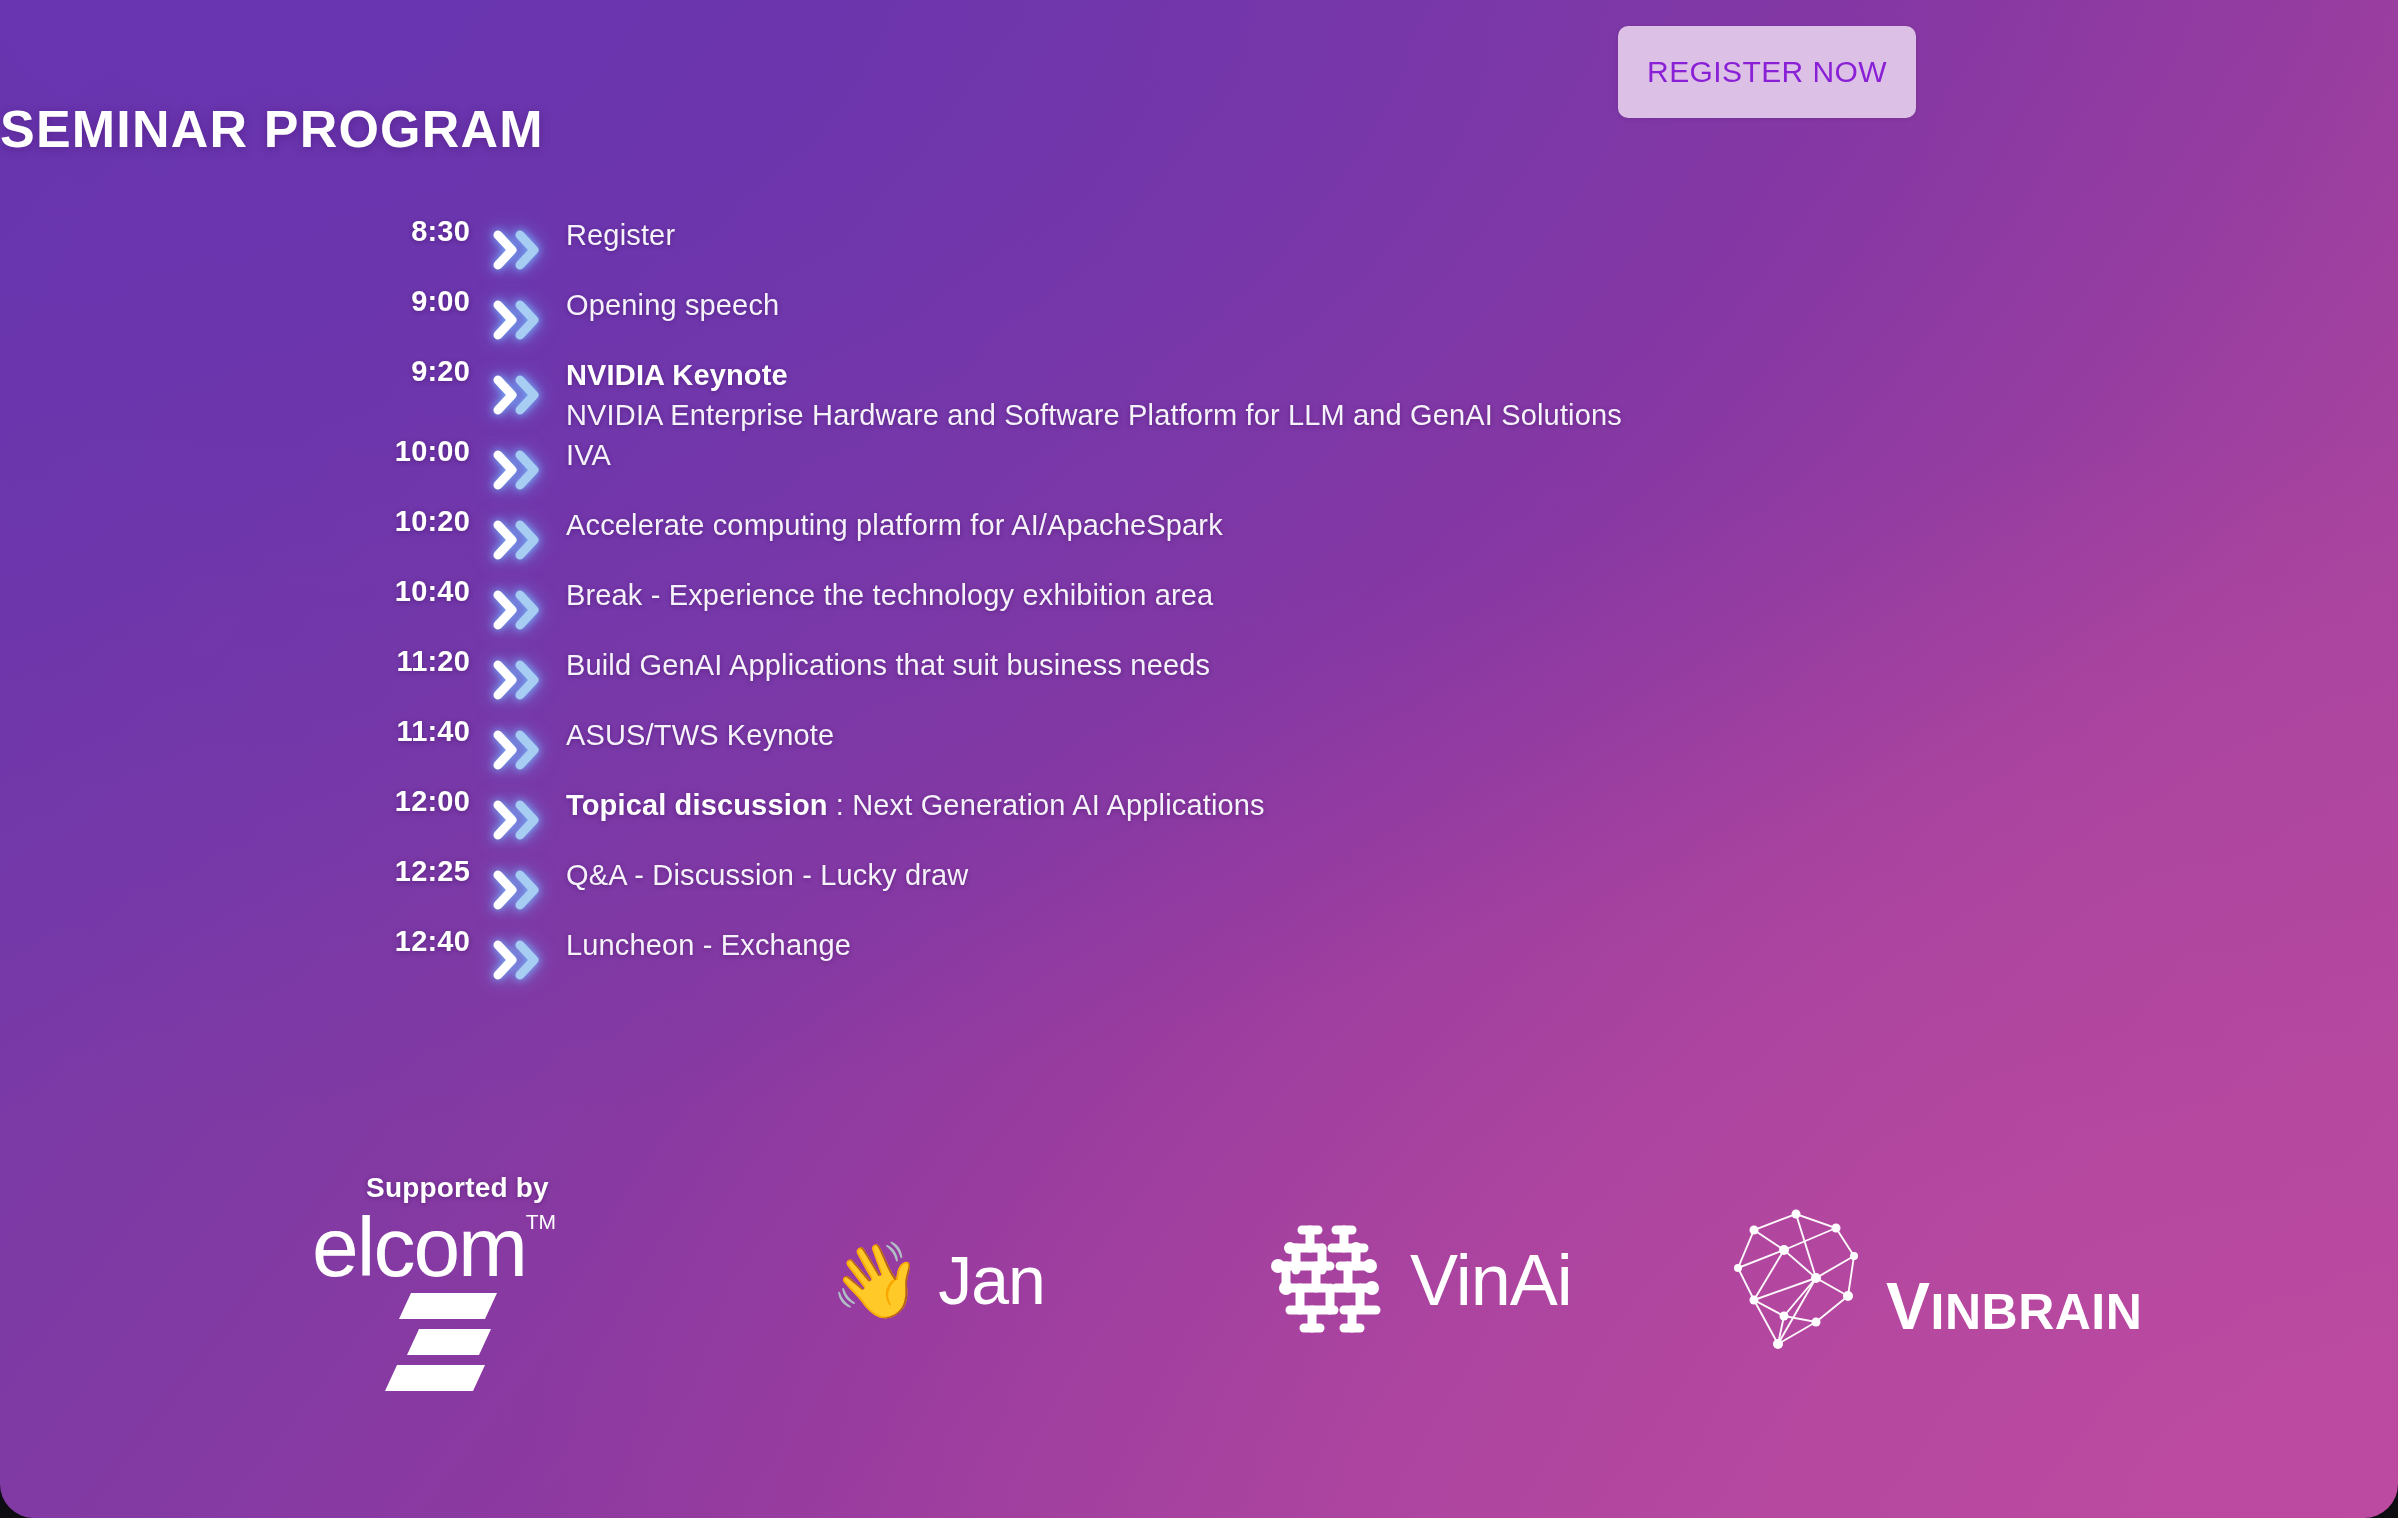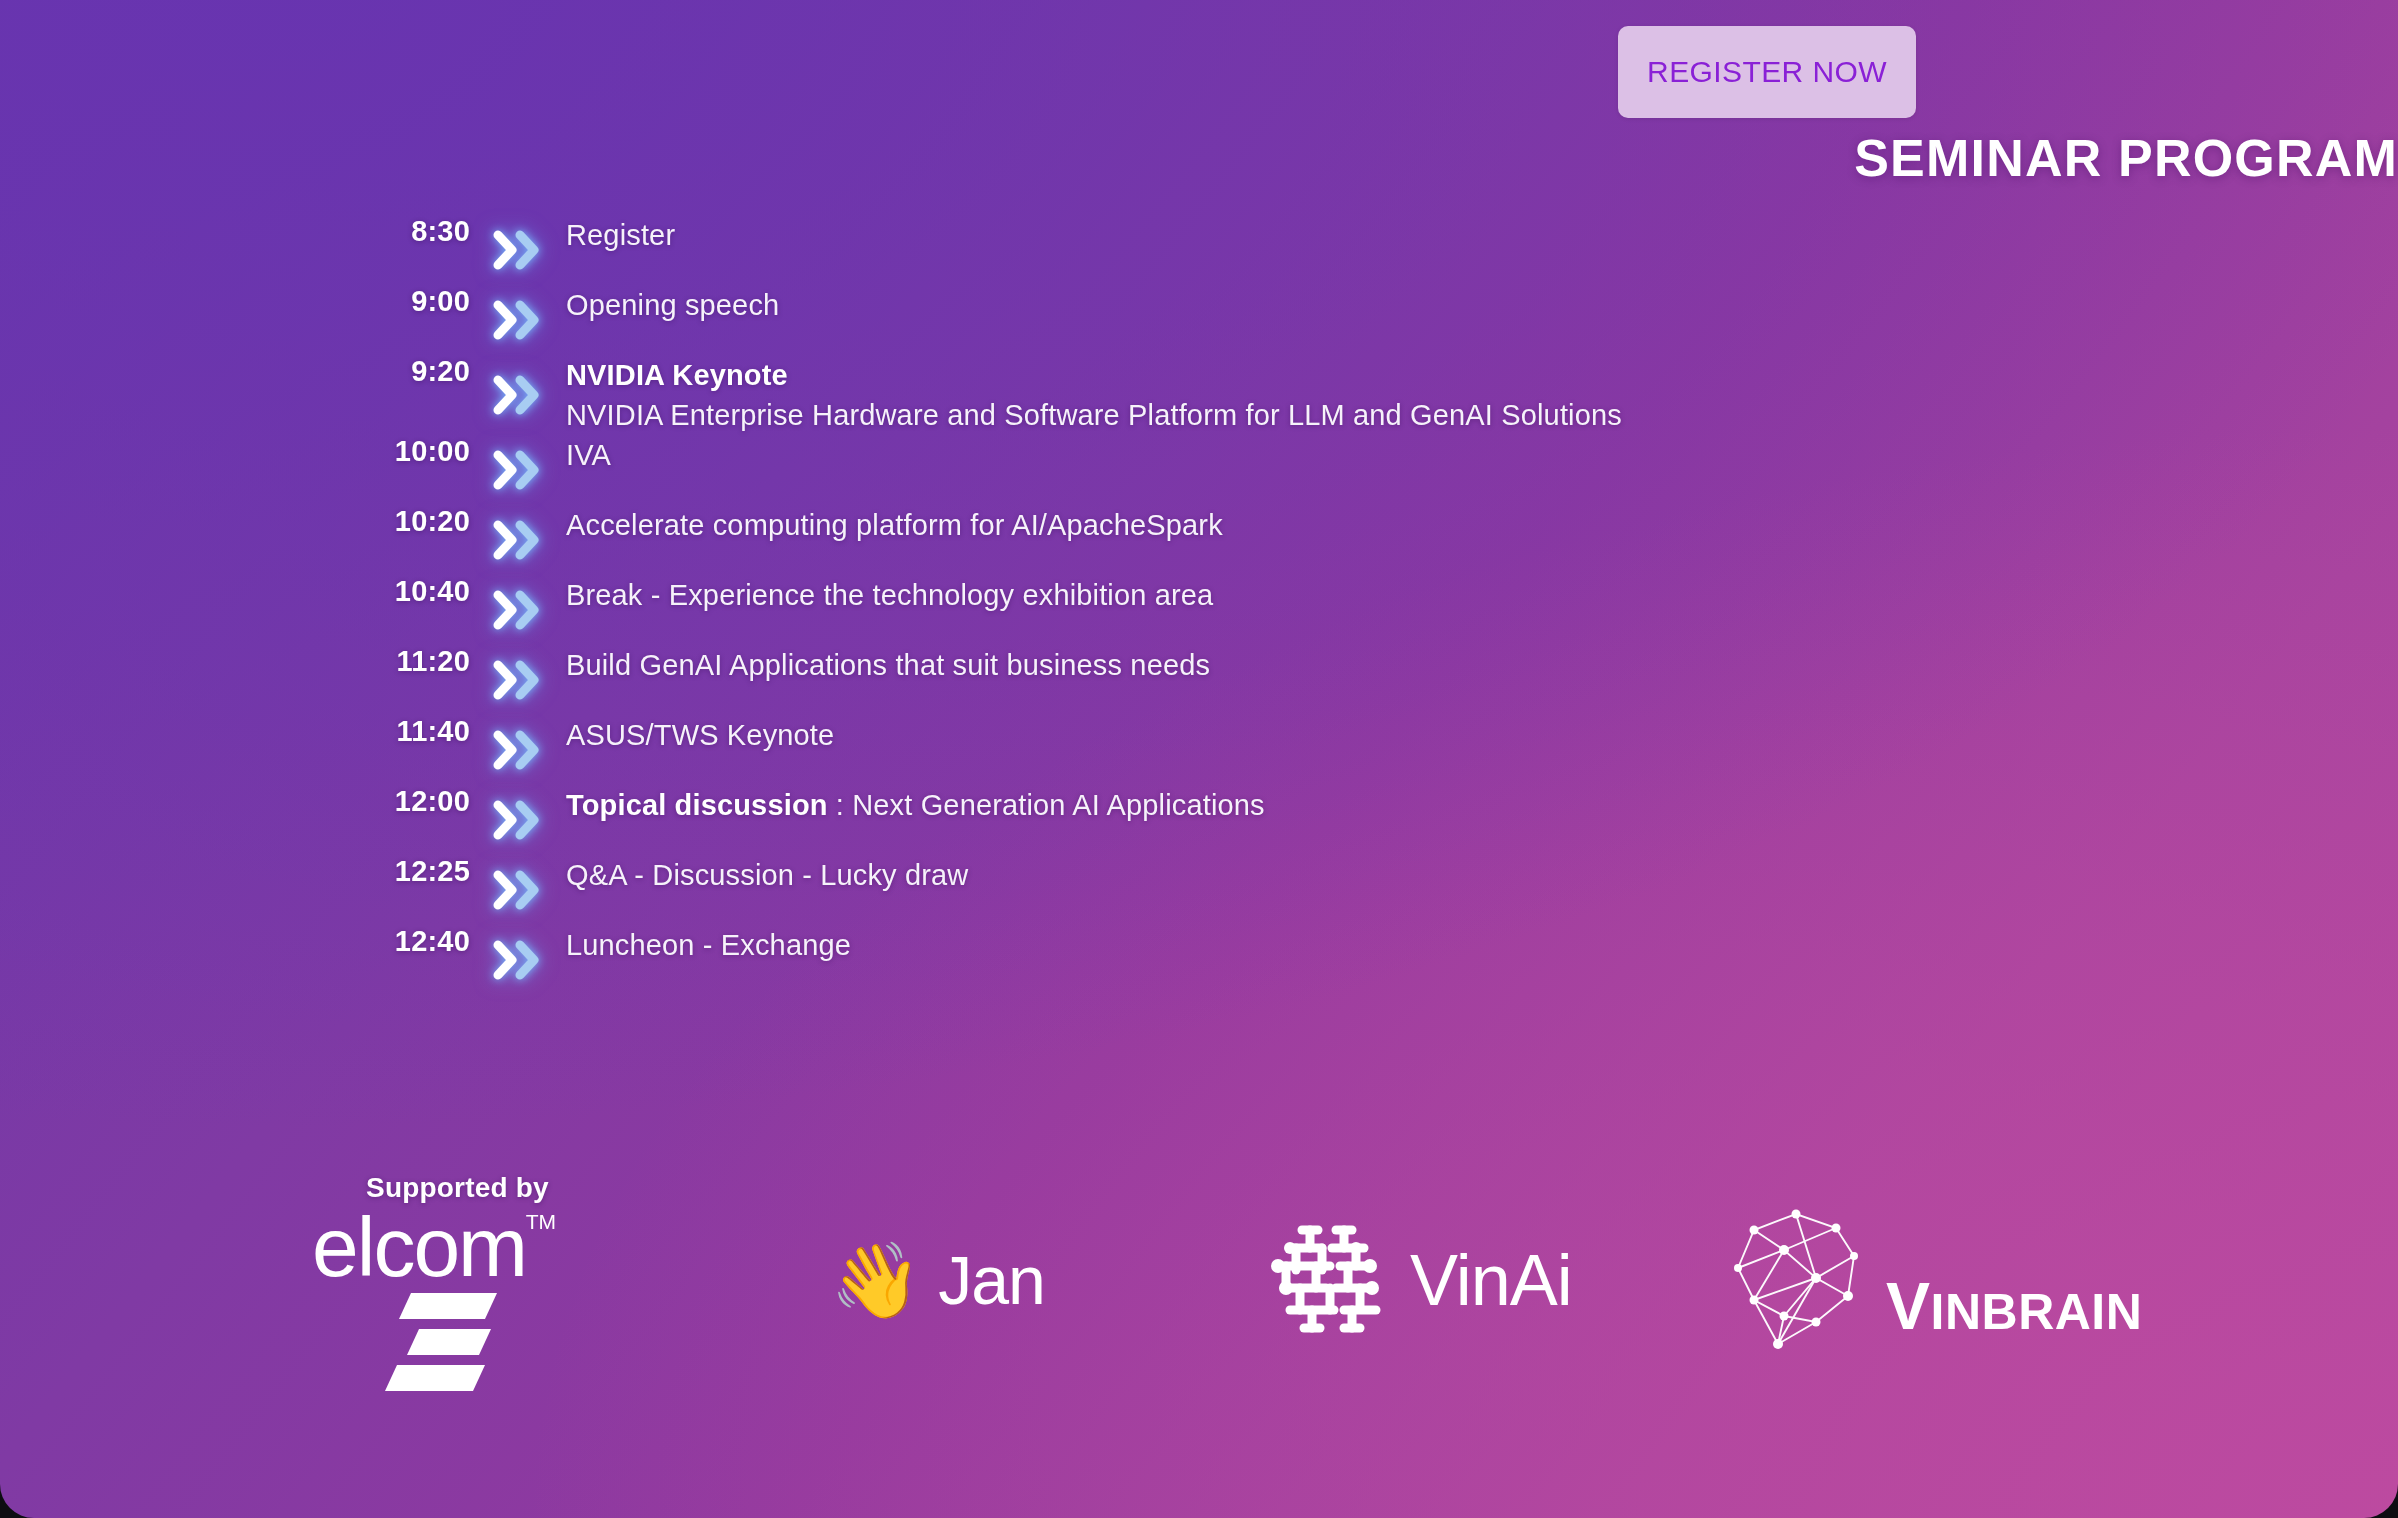--- a/index.html
+++ b/index.html
@@ -51,23 +51,23 @@
     font-weight: 400;
     letter-spacing: 0.4px;
     cursor: pointer;
     box-shadow: 0 1px 4px rgba(0,0,0,0.10);
   }
 
   
   #page-title {
     position: absolute;
     left: 0;
-    top: 128px;
+    top: 99px;
     width: 2398px;
-    text-align: right;
+    text-align: left;
     color: #ffffff;
     font-family: "Liberation Sans", sans-serif;
     font-size: 52px;
     font-weight: 700;
     letter-spacing: 1.2px;
     text-shadow: 0 2px 10px rgba(60,10,90,0.35);
   }
 
   
   #schedule {

